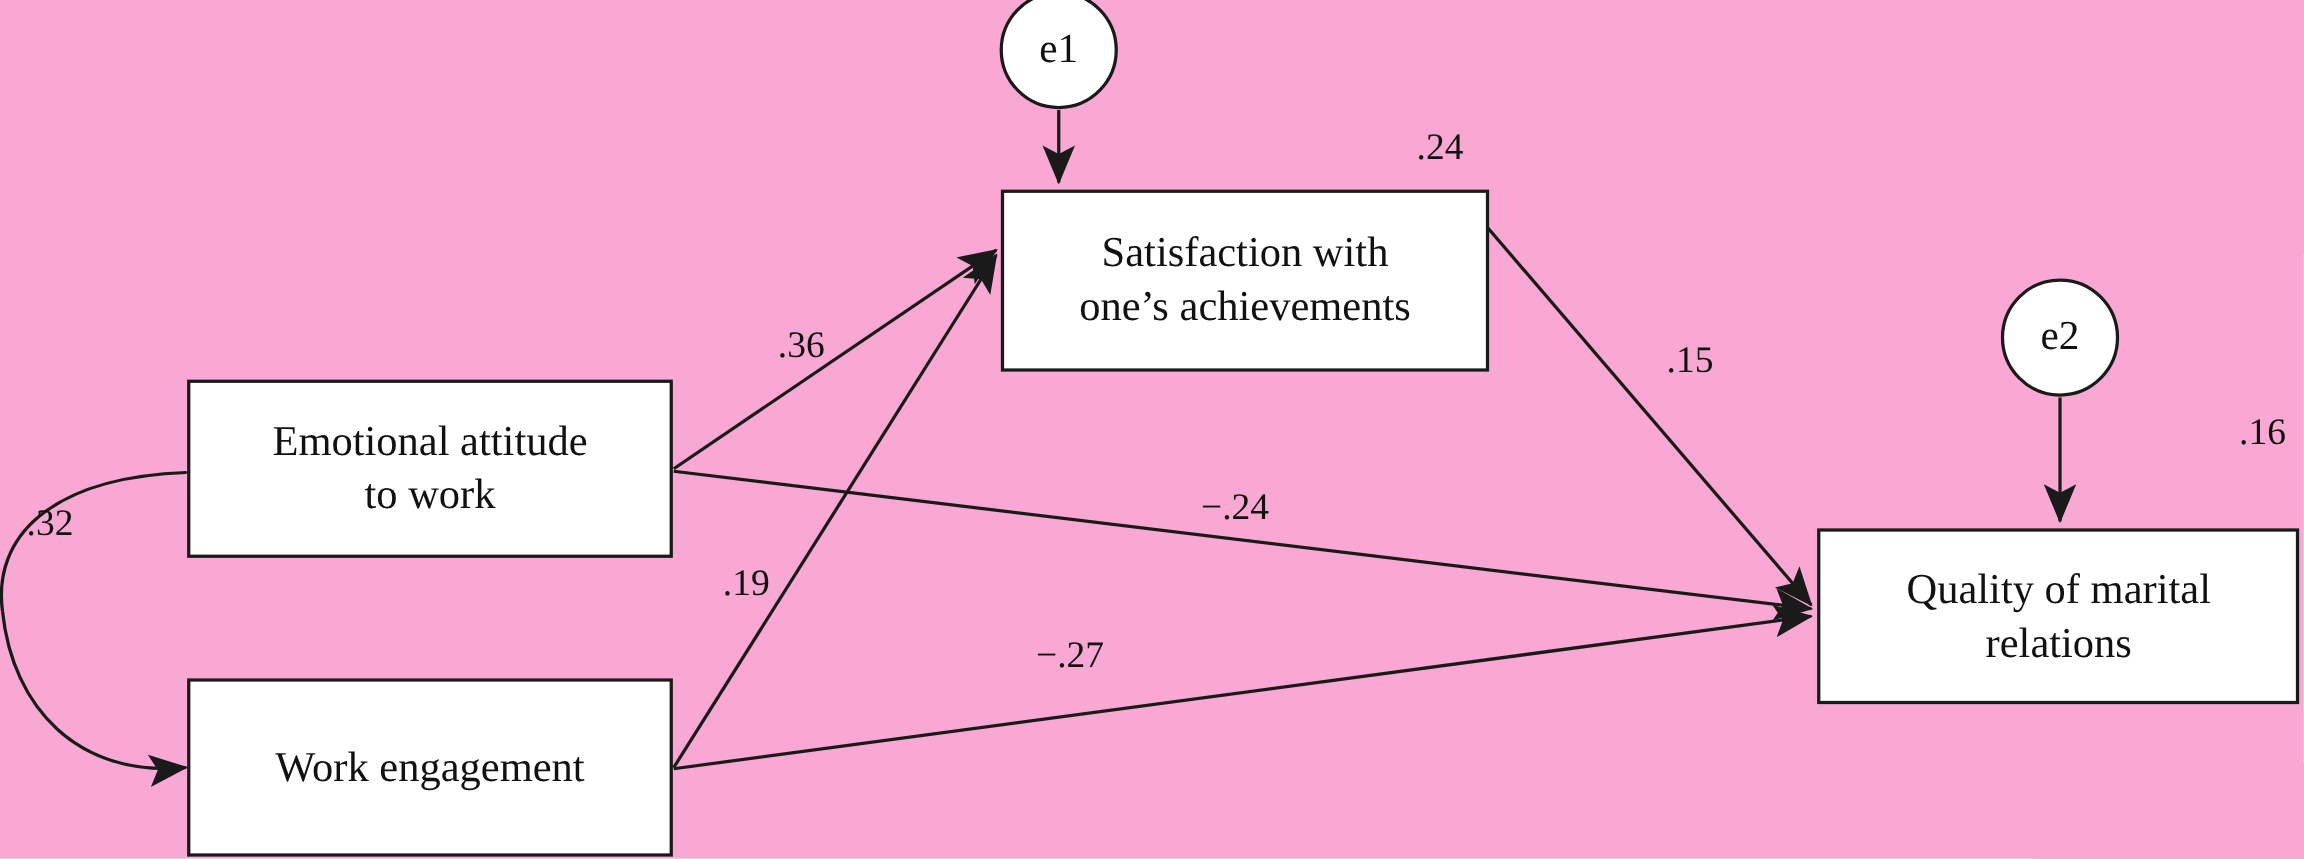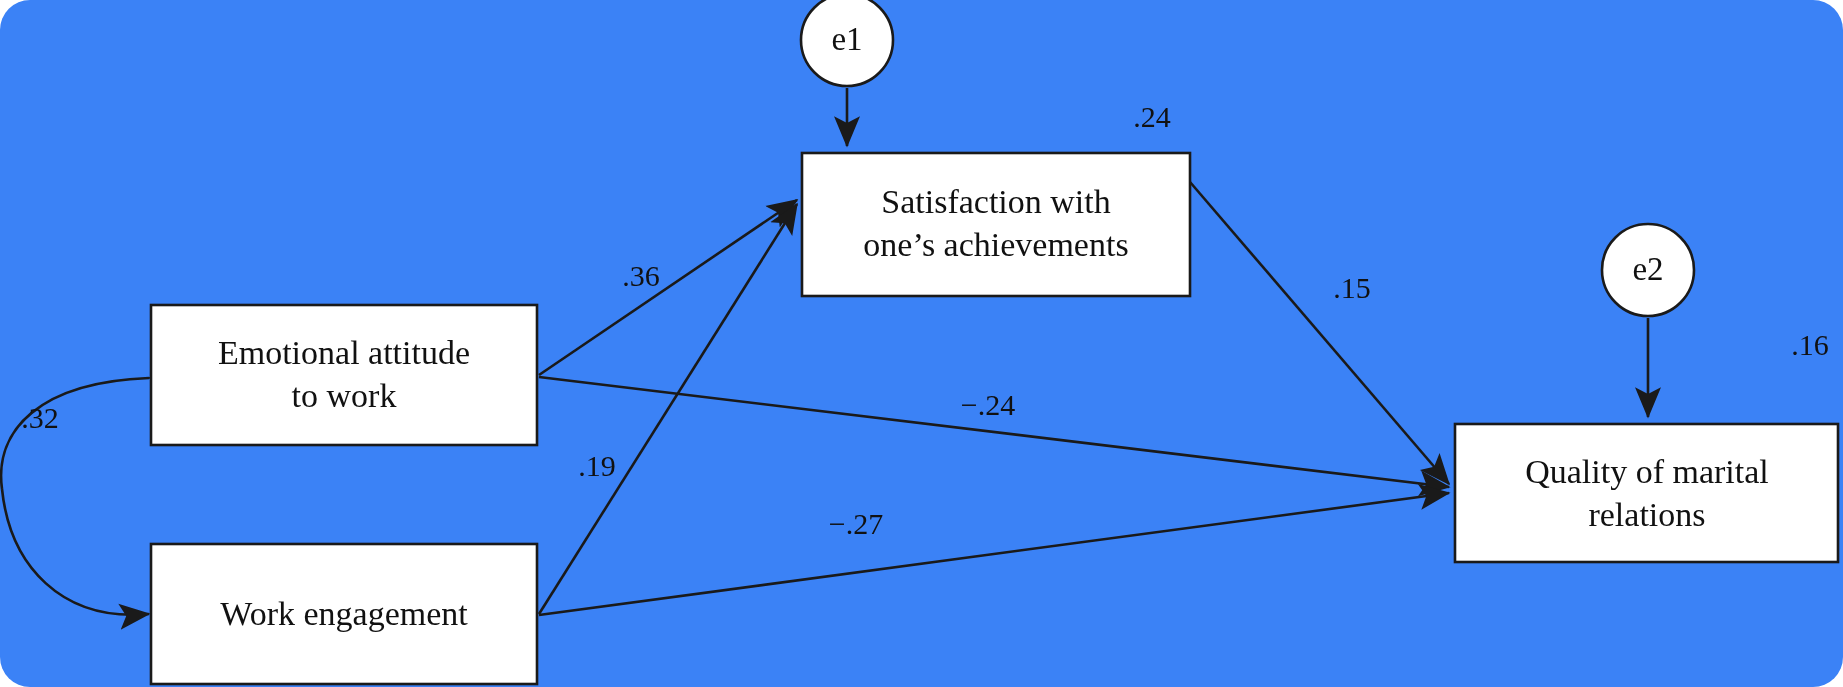--- a/index.html
+++ b/index.html
@@ -7,23 +7,22 @@
     padding: 0;
     background: #ffffff;
   }
   body {
     font-family: "Liberation Serif", "DejaVu Serif", serif;
   }
   #diagram-root {
     position: relative;
     width: 1843px;
     height: 687px;
-    background: #3b82f6;
+    background: #f9a8d4;
     overflow: hidden;
-    border-radius: 30px;
   }
   svg#sem-svg {
     display: block;
     width: 1843px;
     height: 687px;
   }
   .node-box {
     fill: #ffffff;
     stroke: #1a1a1a;
     stroke-width: 2.6;

